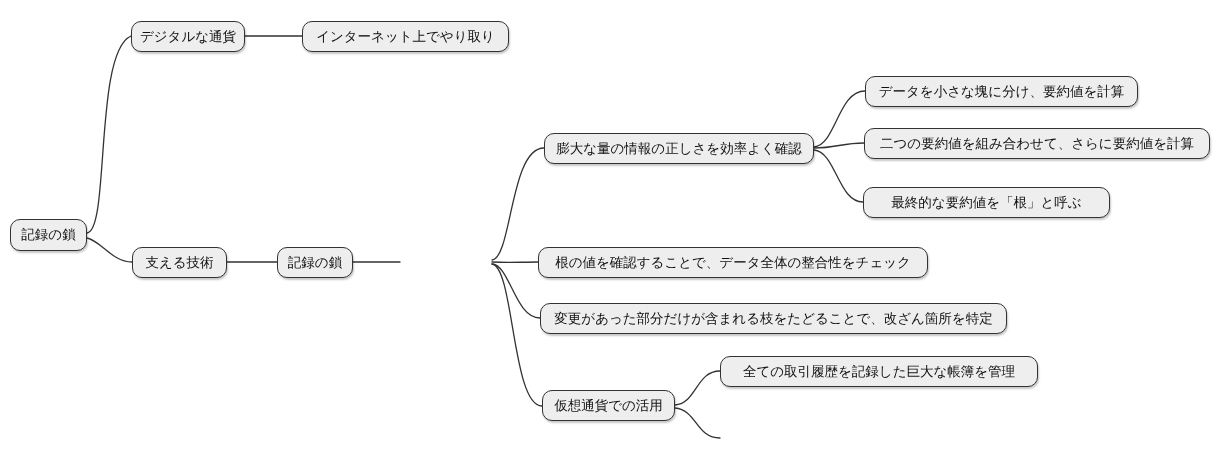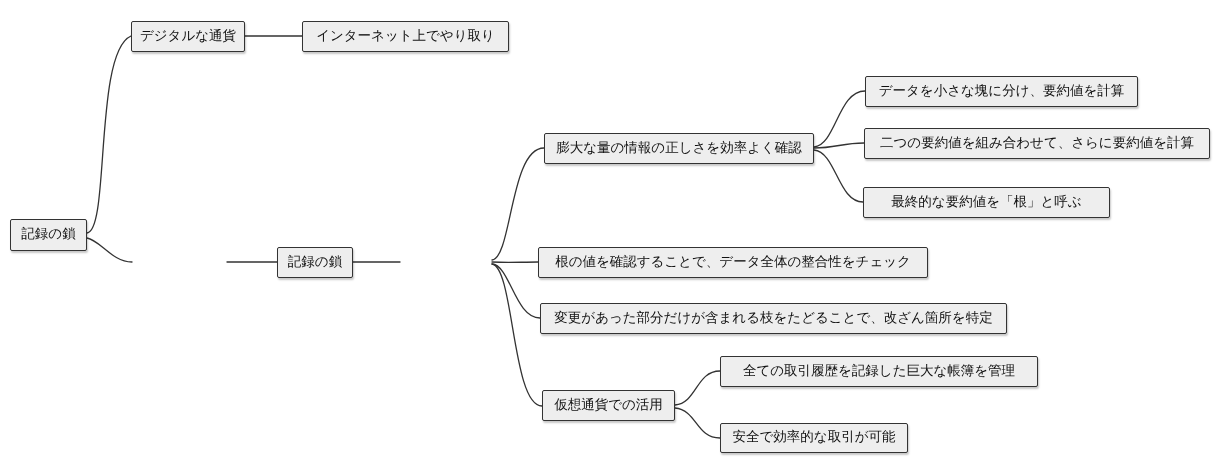--- a/index.html
+++ b/index.html
@@ -38,27 +38,26 @@
   .node {
     position: absolute;
     box-sizing: border-box;
     height: 31px;
     display: flex;
     align-items: center;
     justify-content: center;
     padding: 0 10px;
     background: var(--node-fill);
     border: 1.4px solid var(--node-border);
-    border-radius: 2px;
+    border-radius: 10px;
     box-shadow: 1px 2px 2px rgba(0,0,0,0.22);
     font-size: 13.5px;
     line-height: 1;
     color: var(--node-text);
     white-space: nowrap;
-    font-family: Liberation Mono, monospace;
   }
 </style>
 </head>
 <body>
 
 <div class="canvas">
 
   <svg class="edges" viewBox="0 0 1216 471" xmlns="http://www.w3.org/2000/svg">
     <path d="M87,233 C110,231 94,52 131,36"></path>
     <path d="M87,238 C100,240 112,262 132,262"></path>
@@ -75,35 +74,35 @@
     <path d="M675,405 C697,403 696,371 720,371"></path>
     <path d="M675,408 C697,410 696,438 720,438"></path>
   </svg>
 
   <div class="node" style="left:10px;top:219px;width:77px;height:32px">記録の鎖</div>
 
   <div class="node" style="left:131px;top:21px;width:114px">デジタルな通貨</div>
 
   <div class="node" style="left:302px;top:21px;width:207px">インターネット上でやり取り</div>
 
+  <div class="node" style="left:132px;top:247px;width:95px">支える技術</div>
 
   <div class="node" style="left:277px;top:247px;width:76px">記録の鎖</div>
 
 
   <div class="node" style="left:865px;top:76px;width:273px">データを小さな塊に分け、要約値を計算</div>
 
   <div class="node" style="left:544px;top:133px;width:270px">膨大な量の情報の正しさを効率よく確認</div>
 
   <div class="node" style="left:864px;top:128px;width:346px">二つの要約値を組み合わせて、さらに要約値を計算</div>
 
   <div class="node" style="left:863px;top:187px;width:247px">最終的な要約値を「根」と呼ぶ</div>
 
   <div class="node" style="left:538px;top:247px;width:390px">根の値を確認することで、データ全体の整合性をチェック</div>
 
   <div class="node" style="left:540px;top:303px;width:467px">変更があった部分だけが含まれる枝をたどることで、改ざん箇所を特定</div>
 
   <div class="node" style="left:542px;top:390px;width:133px">仮想通貨での活用</div>
 
   <div class="node" style="left:720px;top:356px;width:318px">全ての取引履歴を記録した巨大な帳簿を管理</div>
 
-  <div class="node" style="left:720px;top:423px;width:188px;height:30px">安全で効率的な取引が可能</div>
 
 </div>
 
 </body></html>

